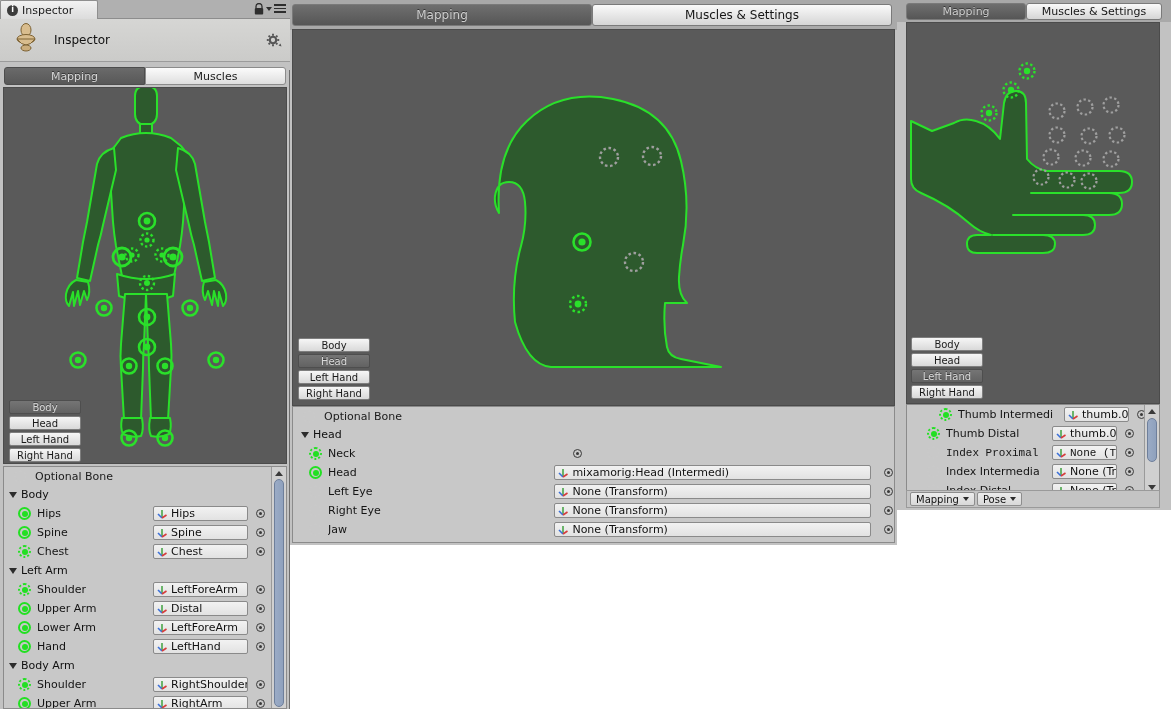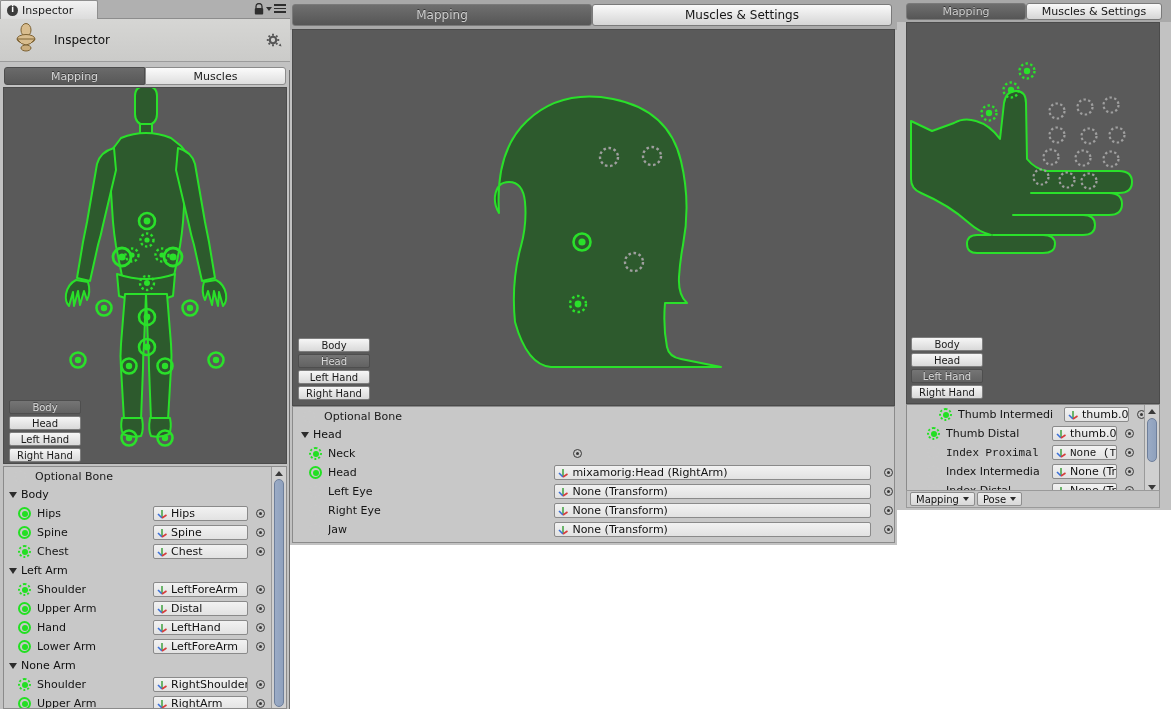--- a/index.html
+++ b/index.html
@@ -482,52 +482,52 @@
               <line x1="5" y1="10" x2="9.5" y2="7" stroke="#d63c3c" stroke-width="1.6"></line>
             </svg>
           <span>Distal</span>
         </div>
         <span class="picker">
             <b></b>
           </span>
       </div>
       <div class="bl-row">
         <span class="dot solid"></span>
+        <span class="label" style="width:110px">Lower Arm</span>
+        <div class="objfield" style="width:95px">
+          <svg class="axis" viewBox="0 0 11 11">
+              <line x1="5" y1="10" x2="5" y2="2" stroke="#4aa64a" stroke-width="1.6"></line>
+              <line x1="5" y1="10" x2="1" y2="6" stroke="#3a6fd8" stroke-width="1.6"></line>
+              <line x1="5" y1="10" x2="9.5" y2="7" stroke="#d63c3c" stroke-width="1.6"></line>
+            </svg>
+          <span>LeftForeArm</span>
+        </div>
+        <span class="picker">
+            <b></b>
+          </span>
+      </div>
+      <div class="bl-row">
+        <span class="dot solid"></span>
         <span class="label" style="width:110px">Hand</span>
         <div class="objfield" style="width:95px">
           <svg class="axis" viewBox="0 0 11 11">
               <line x1="5" y1="10" x2="5" y2="2" stroke="#4aa64a" stroke-width="1.6"></line>
               <line x1="5" y1="10" x2="1" y2="6" stroke="#3a6fd8" stroke-width="1.6"></line>
               <line x1="5" y1="10" x2="9.5" y2="7" stroke="#d63c3c" stroke-width="1.6"></line>
             </svg>
           <span>LeftHand</span>
         </div>
         <span class="picker">
             <b></b>
           </span>
       </div>
-      <div class="bl-row">
-        <span class="dot solid"></span>
-        <span class="label" style="width:110px">Lower Arm</span>
-        <div class="objfield" style="width:95px">
-          <svg class="axis" viewBox="0 0 11 11">
-              <line x1="5" y1="10" x2="5" y2="2" stroke="#4aa64a" stroke-width="1.6"></line>
-              <line x1="5" y1="10" x2="1" y2="6" stroke="#3a6fd8" stroke-width="1.6"></line>
-              <line x1="5" y1="10" x2="9.5" y2="7" stroke="#d63c3c" stroke-width="1.6"></line>
-            </svg>
-          <span>LeftForeArm</span>
-        </div>
-        <span class="picker">
-            <b></b>
-          </span>
-      </div>
 
       <div class="bl-group">
         <span class="tri"></span>
-        <span>None Arm</span>
+        <span>Body Arm</span>
       </div>
       <div class="bl-row">
         <span class="dot dashed"></span>
         <span class="label" style="width:110px">Shoulder</span>
         <div class="objfield" style="width:95px">
           <svg class="axis" viewBox="0 0 11 11">
               <line x1="5" y1="10" x2="5" y2="2" stroke="#4aa64a" stroke-width="1.6"></line>
               <line x1="5" y1="10" x2="1" y2="6" stroke="#3a6fd8" stroke-width="1.6"></line>
               <line x1="5" y1="10" x2="9.5" y2="7" stroke="#d63c3c" stroke-width="1.6"></line>
             </svg>
@@ -648,21 +648,21 @@
 
       <div class="bl-row" style="padding-left:16px;">
         <span class="dot solid"></span>
         <span class="label" style="width:232px">Head</span>
         <div class="objfield" style="width:333px">
           <svg class="axis" viewBox="0 0 11 11">
               <line x1="5" y1="10" x2="5" y2="2" stroke="#4aa64a" stroke-width="1.6"></line>
               <line x1="5" y1="10" x2="1" y2="6" stroke="#3a6fd8" stroke-width="1.6"></line>
               <line x1="5" y1="10" x2="9.5" y2="7" stroke="#d63c3c" stroke-width="1.6"></line>
             </svg>
-          <span>mixamorig:Head (RightArm)</span>
+          <span>mixamorig:Head (Intermedi)</span>
         </div>
         <span class="picker" style="margin-left:5px">
             <b></b>
           </span>
       </div>
 
       <div class="bl-row" style="padding-left:16px;">
         <span class="dot empty"></span>
         <span class="label" style="width:232px">Left Eye</span>
         <div class="objfield" style="width:333px">

